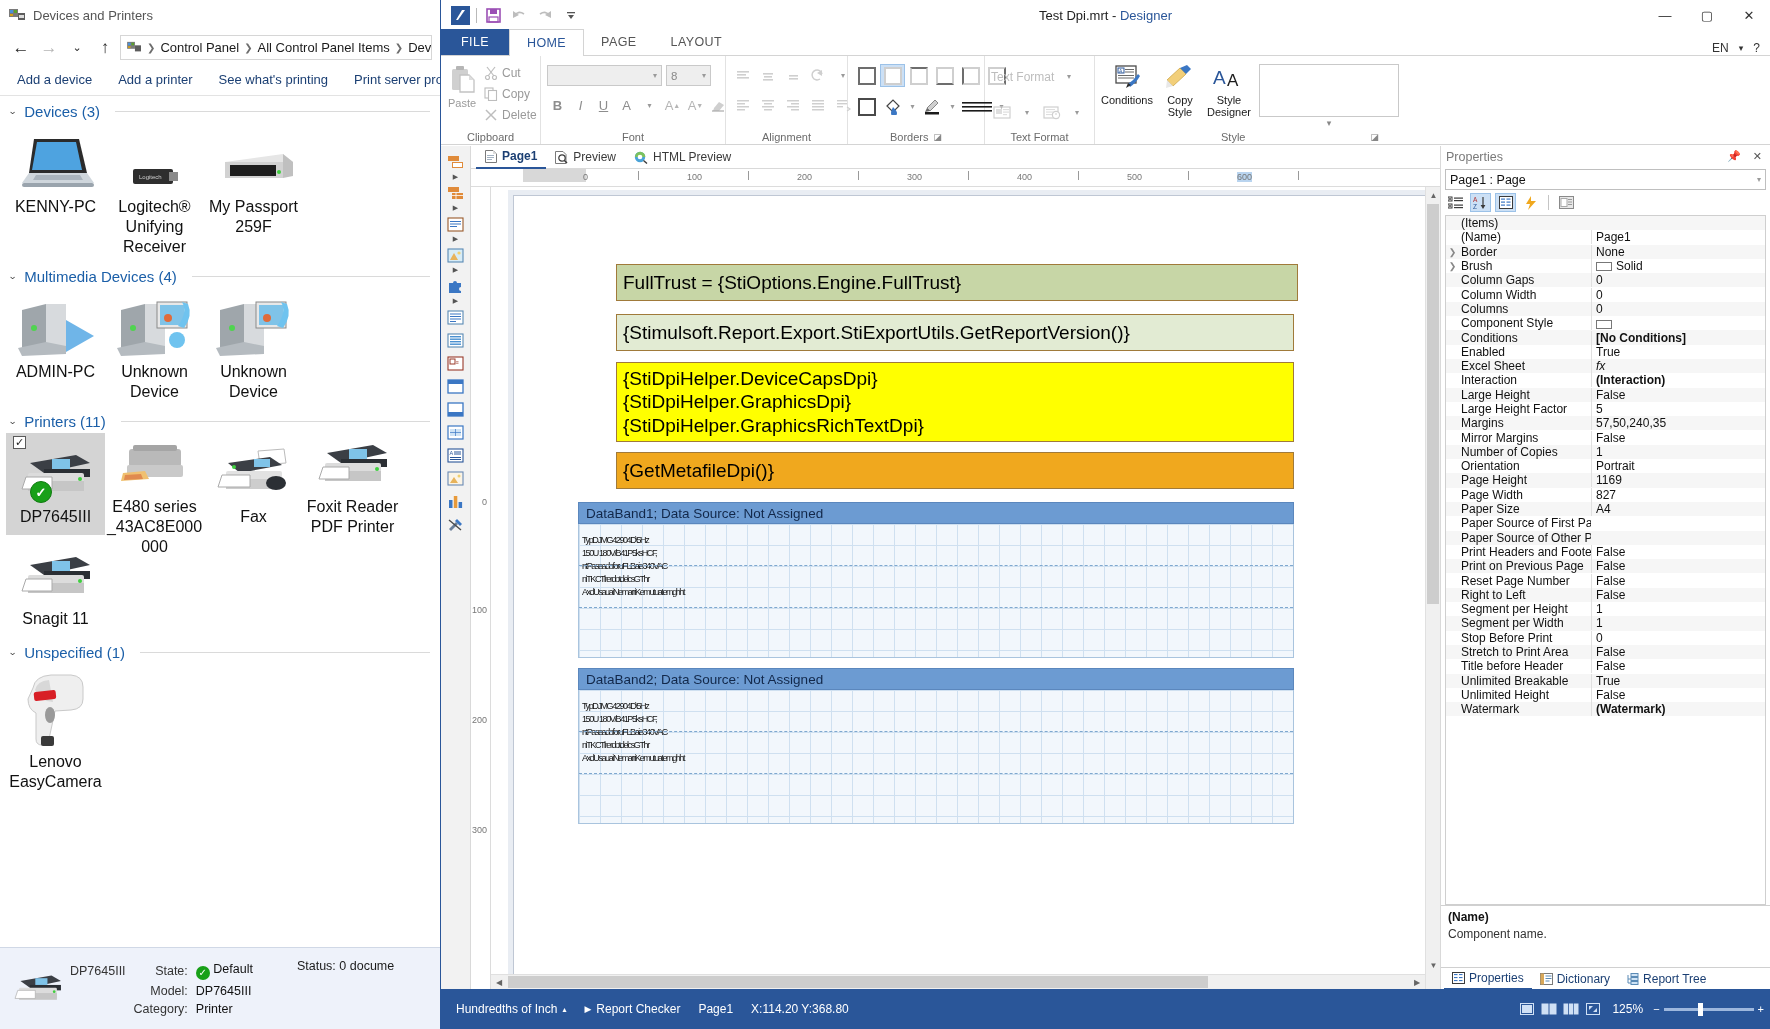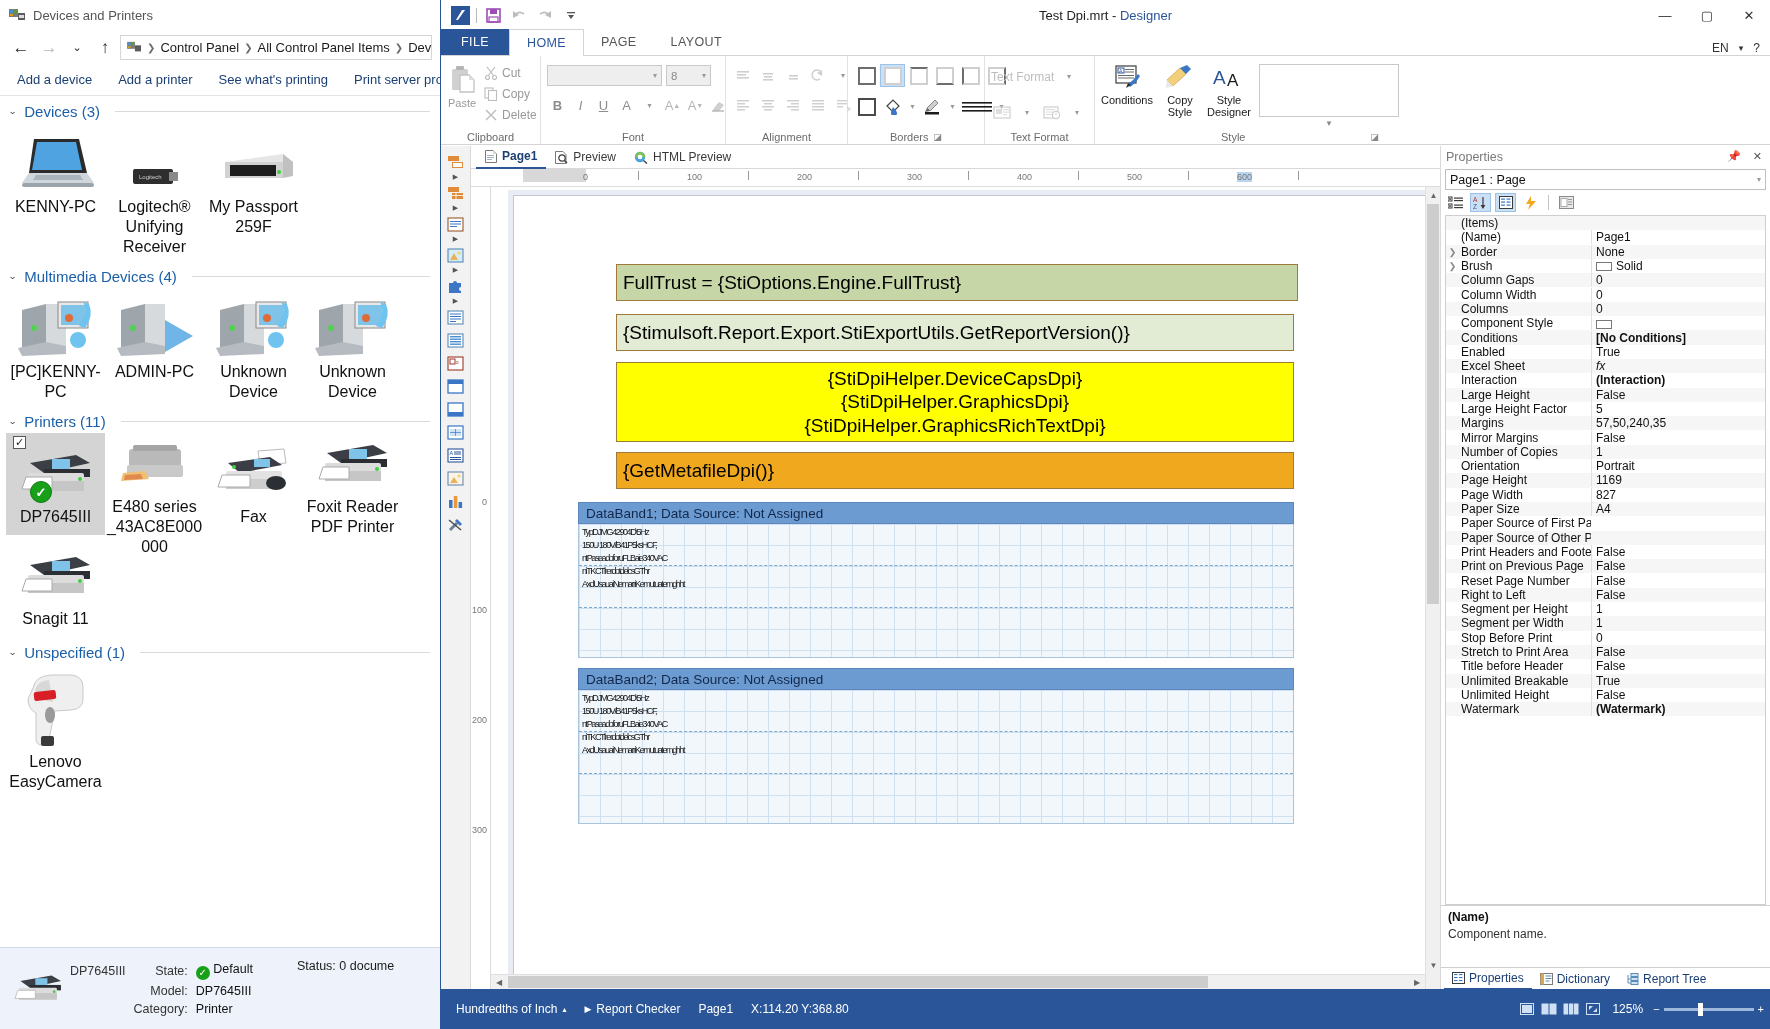--- a/index.html
+++ b/index.html
@@ -241,38 +241,38 @@
     background:#fff; border:1px solid #bfc7d4;
     box-shadow:0 0 0 5px #e9edf3;
   }
   .rpt-text {
     position:absolute; font-family:"Liberation Sans", sans-serif; color:#000;
     display:flex; align-items:center; padding:2px 6px; line-height:1.22;
   }
   .rpt-text.t1 { background:#c7d6a6; border:1px solid #a07a3a; font-size:19px; }
   .rpt-text.t2 { background:#e2ebd3; border:1px solid #a07a3a; font-size:19px; }
   .rpt-text.t3 { background:#ffff00; border:1px solid #a07a3a; font-size:19px;
-                 flex-direction:column; align-items:center; justify-content:center; }
+                 flex-direction:column; align-items:flex-start; justify-content:center; }
   .rpt-text.t4 { background:#f0a81e; border:1px solid #a07a3a; font-size:19px; }
   .band-hdr {
     position:absolute; background:#6c9bd2; color:#12284a; font-size:13.5px;
     display:flex; align-items:center; padding-left:7px;
     border:1px solid #5b87bd;
   }
   .band-body {
     position:absolute; background:#f2f7fc;
     background-image:
       linear-gradient(to right, #cfe0f0 1px, transparent 1px),
       linear-gradient(to bottom, #cfe0f0 1px, transparent 1px);
     background-size:21px 21px;
     border:1px solid #a9c4de; border-top:none;
   }
   .band-dash { position:absolute; left:0; right:0; border-top:1px dashed #7fa8cf; }
   .band-jumble {
-    position:absolute; left:3px; top:2px; width:190px;
+    position:absolute; left:3px; top:10px; width:190px;
     font-size:9px; color:#111; line-height:1.45; letter-spacing:-1.4px;
     white-space:nowrap; overflow:hidden;
   }
   .scroll-v {
     position:absolute; right:0; top:0; bottom:0; width:15px; background:#f0f0f0;
     border-left:1px solid #e0e0e0;
   }
   .scroll-v .thumb { position:absolute; top:17px; left:1px; width:12px; height:400px; background:#cdcdcd; }
   .scroll-v .arw { position:absolute; left:0; width:15px; height:16px; color:#666;
     font-size:8px; display:flex; align-items:center; justify-content:center; }
@@ -442,36 +442,20 @@
         <div class="tile-label">My Passport 259F</div>
       </div>
     </div>
 
     <div class="group-hdr">
       <span class="chev">⌄</span>
       <span class="group-title">Multimedia Devices (4)</span>
       <span class="group-rule"></span>
     </div>
     <div class="icon-grid">
-      <div class="tile">
-        <div class="tile-img">
-          <svg width="88" height="62" viewBox="0 0 88 62">
-            <polygon points="10,14 34,8 34,50 10,56" fill="#9fa6ab"></polygon>
-            <rect x="34" y="8" width="20" height="42" fill="#d7dadd"></rect>
-            <polygon points="6,52 34,46 54,50 54,58 10,60" fill="#b5bbc0"></polygon>
-            <circle cx="22" cy="32" r="3" fill="#4fd44f"></circle>
-            <rect x="46" y="6" width="30" height="26" fill="#e8e8e8" stroke="#8a8a8a"></rect>
-            <rect x="49" y="9" width="24" height="20" fill="#7fc3e8"></rect>
-            <circle cx="57" cy="22" r="4" fill="#e06b3a"></circle>
-            <path d="M67 30 q10 -14 4 -24 l6 2 q5 12 -4 24z" fill="#6fc3ef"></path>
-            <circle cx="66" cy="44" r="8" fill="#6fc3ef"></circle>
-          </svg>
-        </div>
-        <div class="tile-label">[PC]KENNY-PC</div>
-      </div>
       <div class="tile">
         <div class="tile-img">
           <svg width="88" height="62" viewBox="0 0 88 62">
             <polygon points="10,14 34,8 34,50 10,56" fill="#9fa6ab"></polygon>
             <rect x="34" y="8" width="20" height="42" fill="#d7dadd"></rect>
             <polygon points="6,52 34,46 54,50 54,58 10,60" fill="#b5bbc0"></polygon>
             <circle cx="22" cy="32" r="3" fill="#4fd44f"></circle>
             <polygon points="54,24 82,40 54,56" fill="#6fb5e8"></polygon>
           </svg>
         </div>

